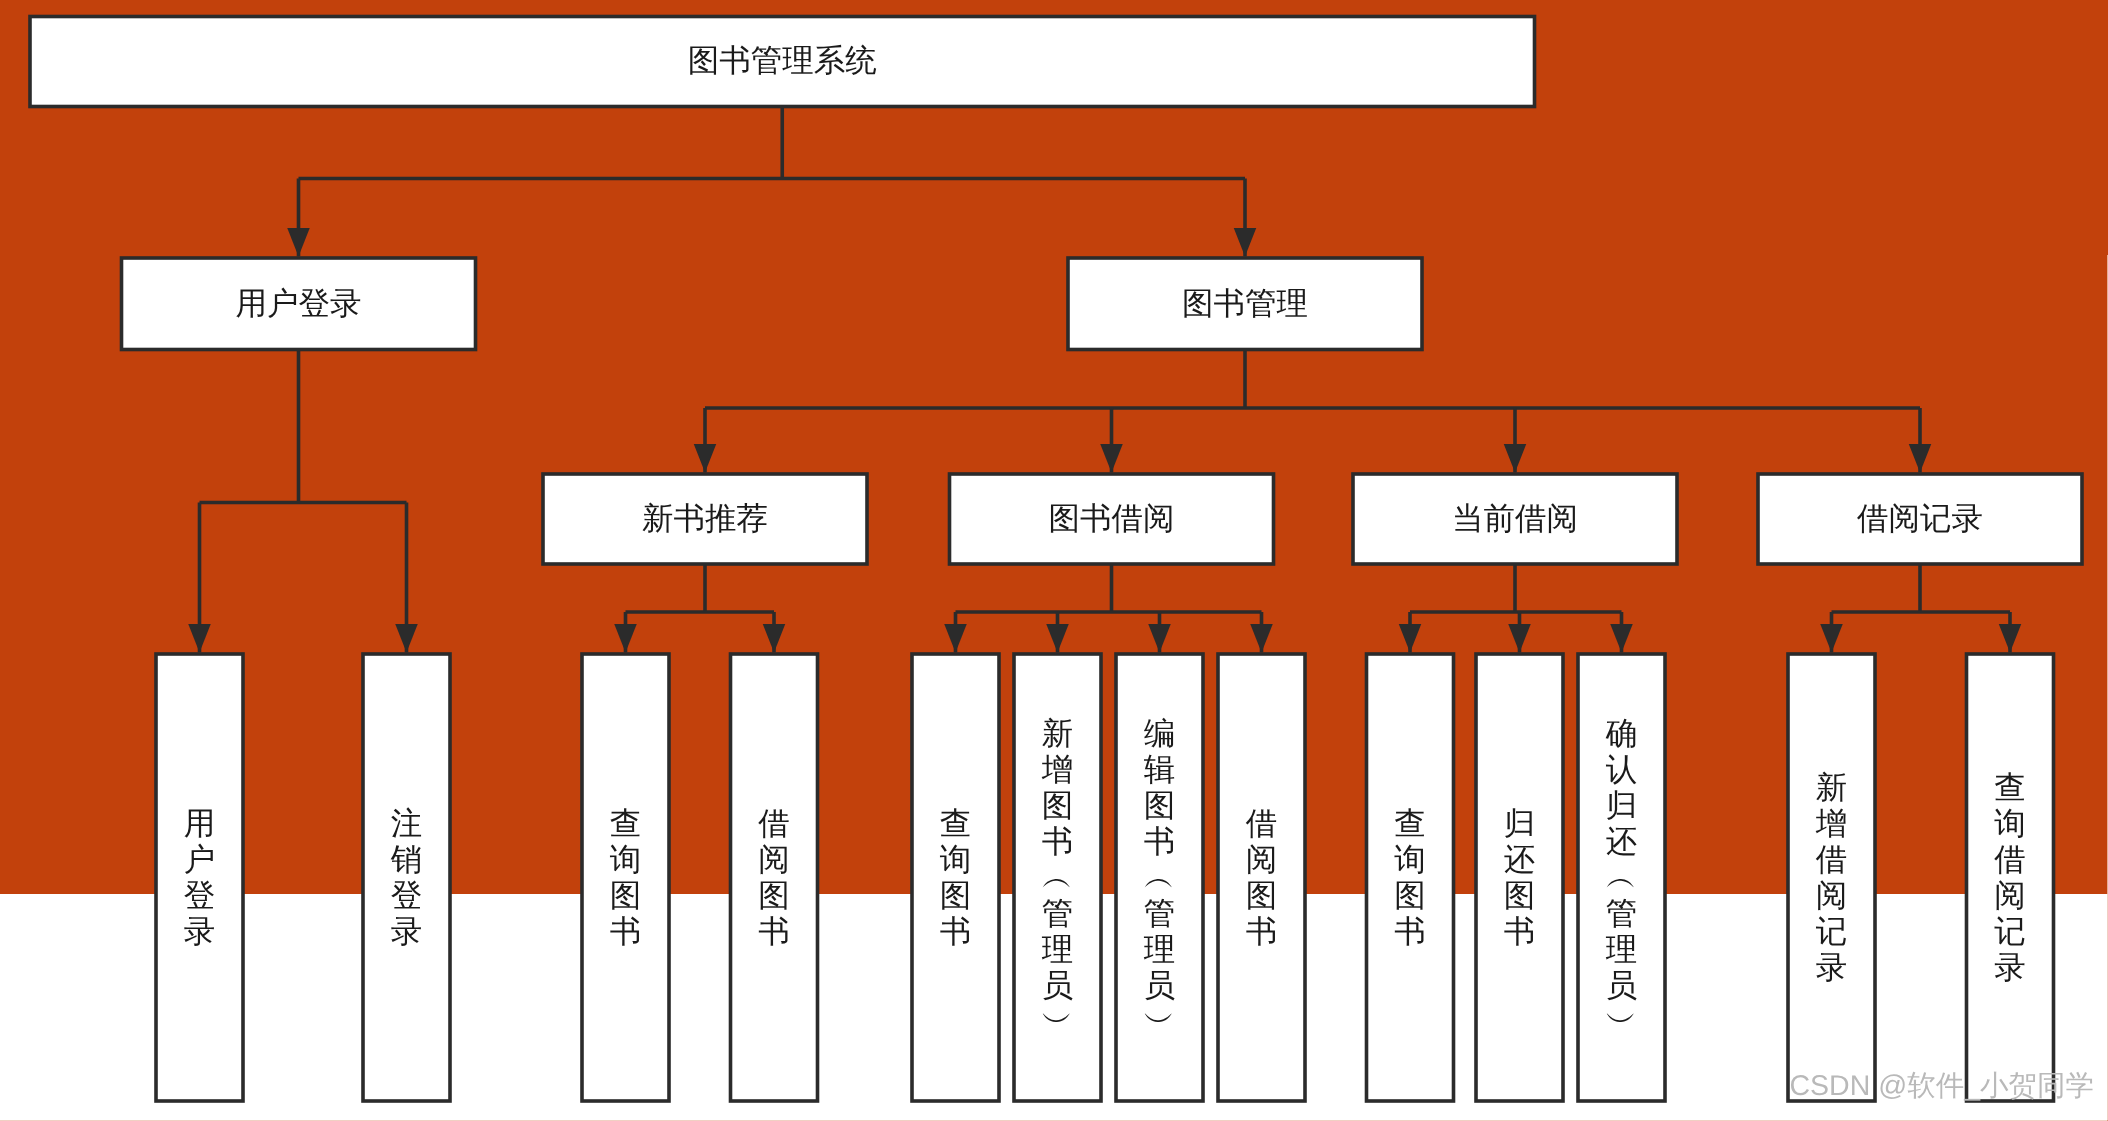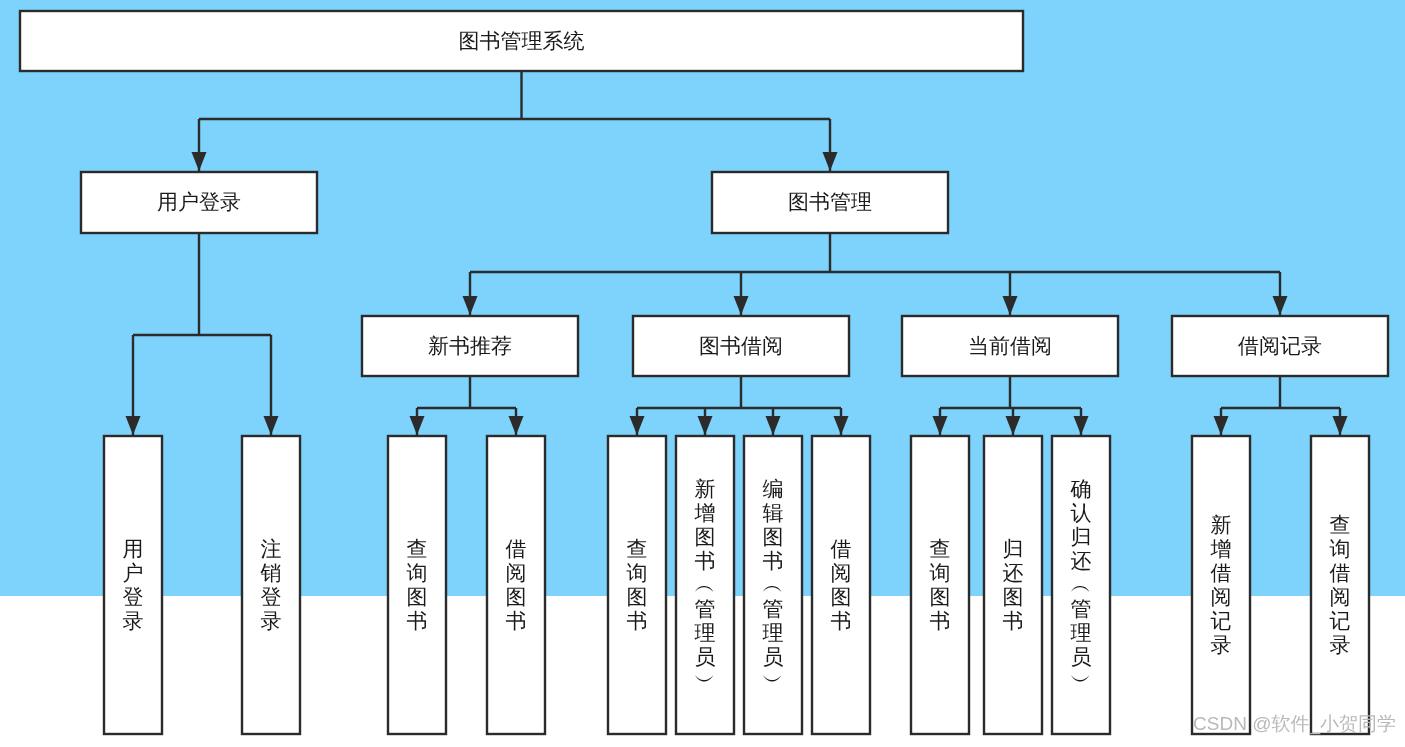--- a/index.html
+++ b/index.html
@@ -11,21 +11,21 @@
   body {
     width: 1405px;
     height: 747px;
     font-family: "Liberation Sans", "DejaVu Sans", sans-serif;
     overflow: hidden;
   }
   #diagram-root {
     position: relative;
     width: 1405px;
     height: 596px;
-    background: #7dd3fc;
+    background: #c2410c;
     text-align: right;
   }
   svg#tree-svg {
     position: absolute;
     left: 0;
     top: 0;
     width: 1405px;
     height: 747px;
     display: block;
   }

